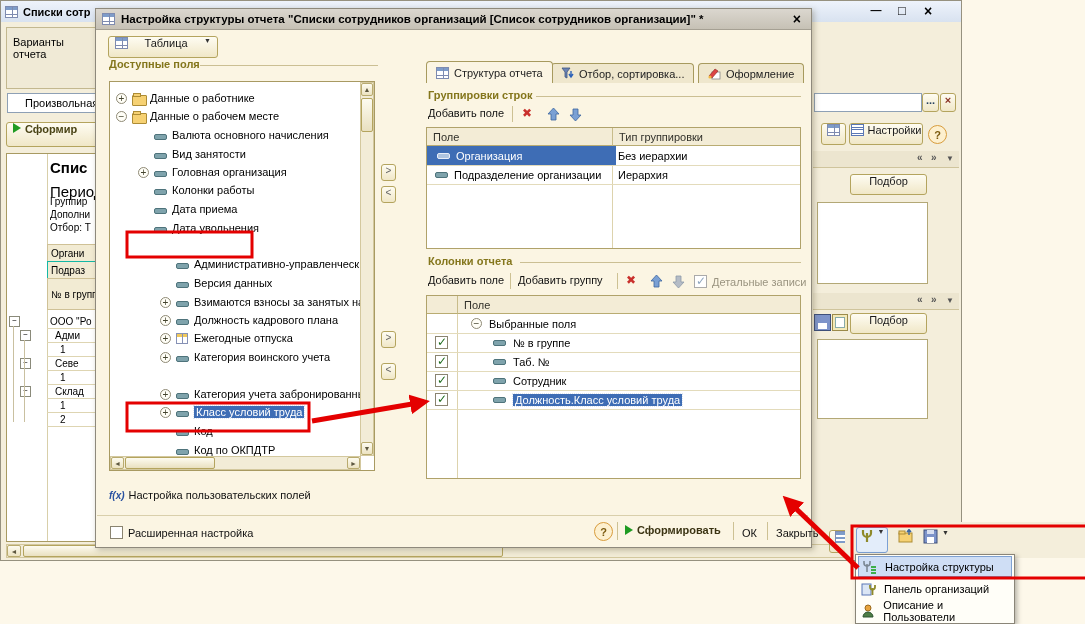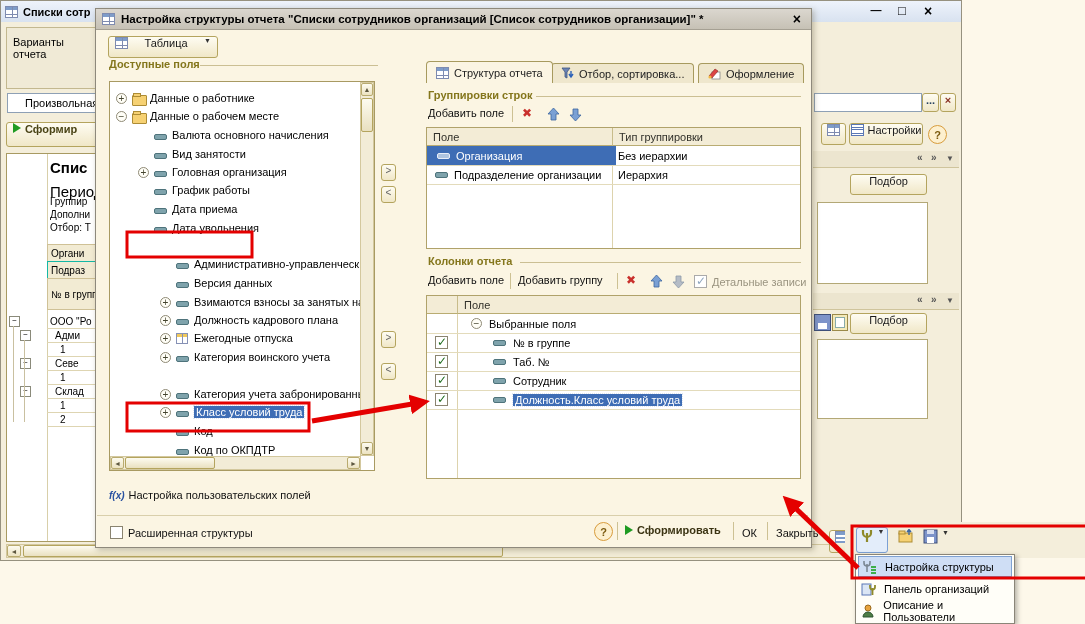--- a/index.html
+++ b/index.html
@@ -218,21 +218,21 @@
         <span class="ficon" style="left:44px"></span>
         <span class="tlabel" style="left:62px">Вид занятости</span>
       </div>
     <div class="trow" style="top:82px">
         <span class="exp plus" style="left:28px"></span>
         <span class="ficon" style="left:44px"></span>
         <span class="tlabel" style="left:62px">Головная организация</span>
       </div>
     <div class="trow" style="top:100px">
         <span class="ficon" style="left:44px"></span>
-        <span class="tlabel" style="left:62px">График работы</span>
+        <span class="tlabel" style="left:62px">Колонки работы</span>
       </div>
     <div class="trow" style="top:119px">
         <span class="ficon" style="left:44px"></span>
         <span class="tlabel" style="left:62px">Дата приема</span>
       </div>
     <div class="trow" style="top:138px">
         <span class="ficon" style="left:44px"></span>
         <span class="tlabel" style="left:62px">Дата увольнения</span>
       </div>
     <div class="trow" style="top:174px">
@@ -405,21 +405,21 @@
   </div>
 
   <div class="flatbtn" style="left:13px;top:480px">
     <span style="font-style:italic;font-weight:bold;color:#2a52a0;font-size:10px">f(x)</span>
     <span>Настройка пользовательских полей</span>
   </div>
 
   <div class="hr" style="left:1px;top:506px;width:711px;background:#d9cfab"></div>
 
   <span class="cb abs" style="left:14px;top:517px"></span>
-  <div class="flatbtn" style="left:32px;top:518px">Расширенная структуры</div>
+  <div class="flatbtn" style="left:32px;top:518px">Расширенная настройка</div>
   <div class="helpc" style="left:498px;top:513px">?</div>
   <div class="sepv" style="left:521px;top:513px;height:18px"></div>
   <div class="flatbtn" style="left:529px;top:515px">
     <span class="gtri"></span>
     <b style="color:#3b3413">Сформировать</b>
   </div>
   <div class="sepv" style="left:637px;top:513px;height:18px"></div>
   <div class="flatbtn" style="left:646px;top:518px">ОК</div>
   <div class="sepv" style="left:671px;top:513px;height:18px"></div>
   <div class="flatbtn" style="left:680px;top:518px">Закрыть</div>

